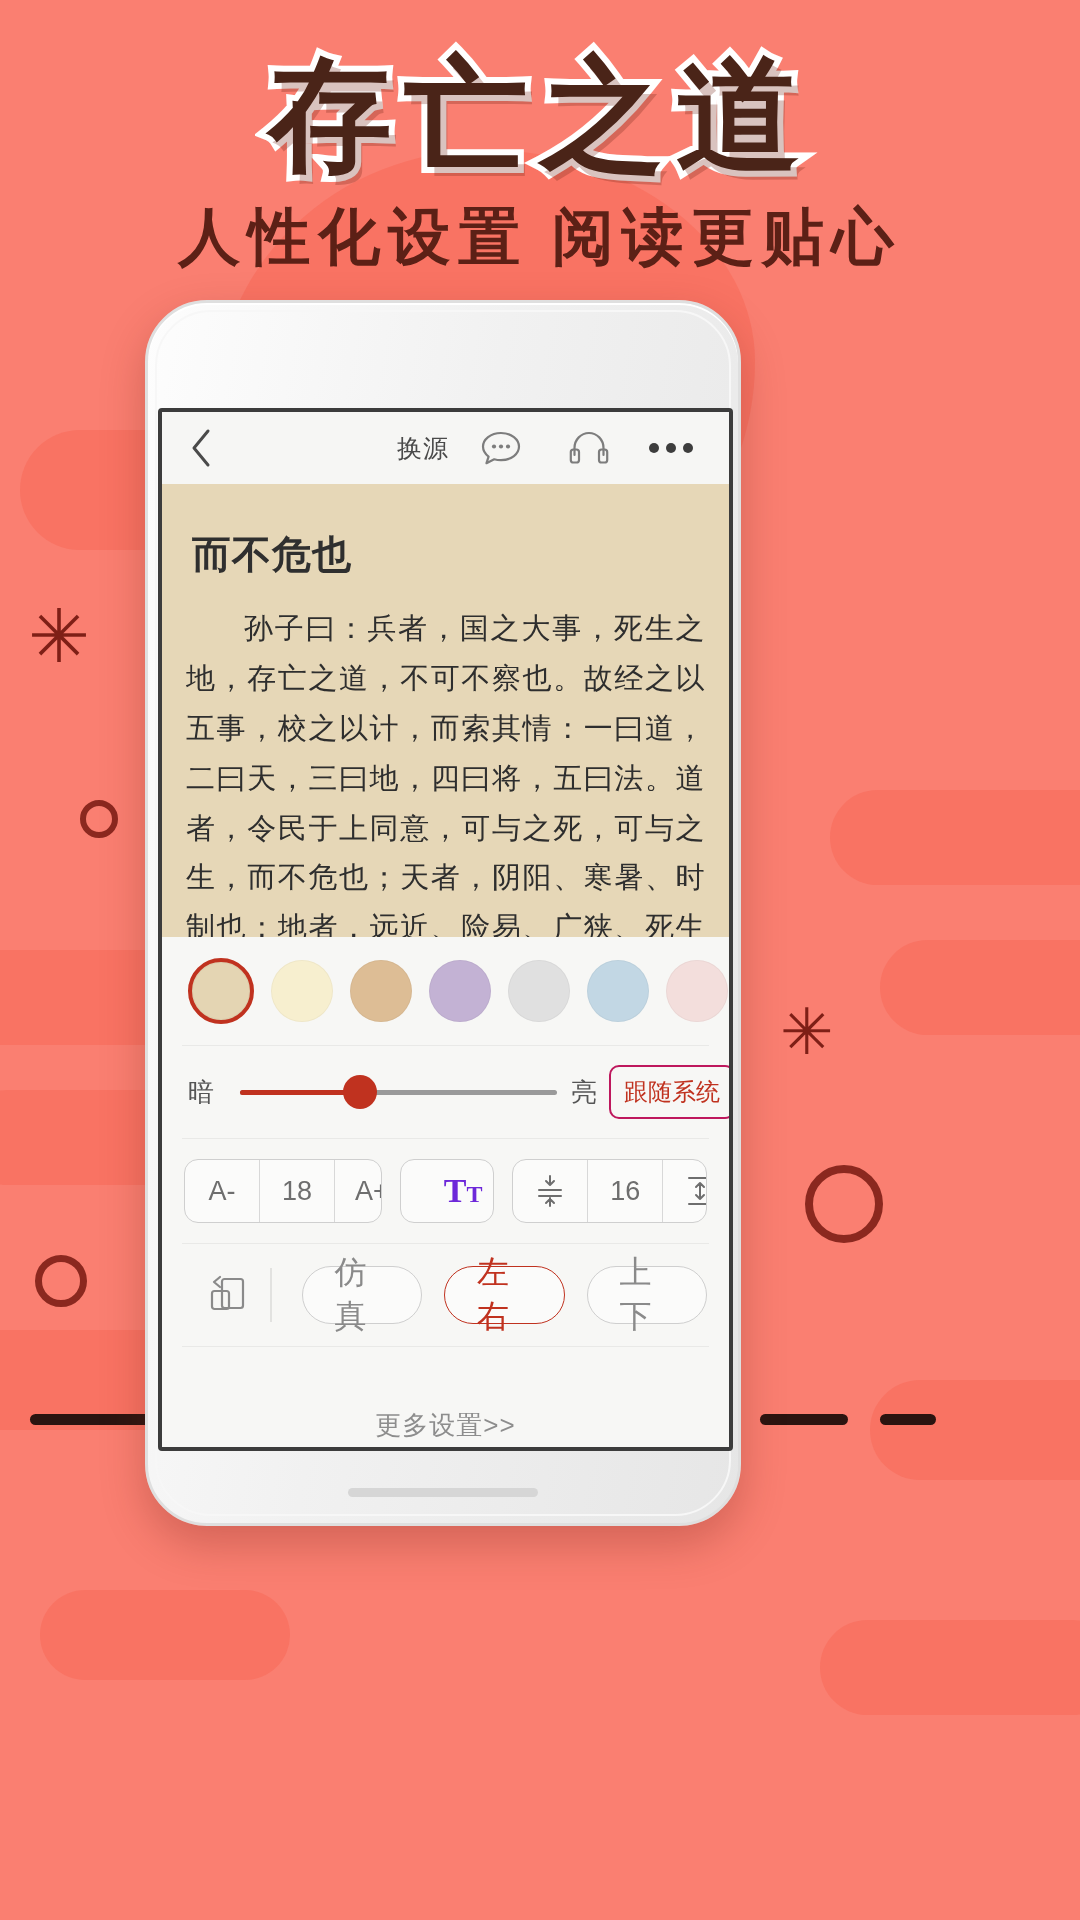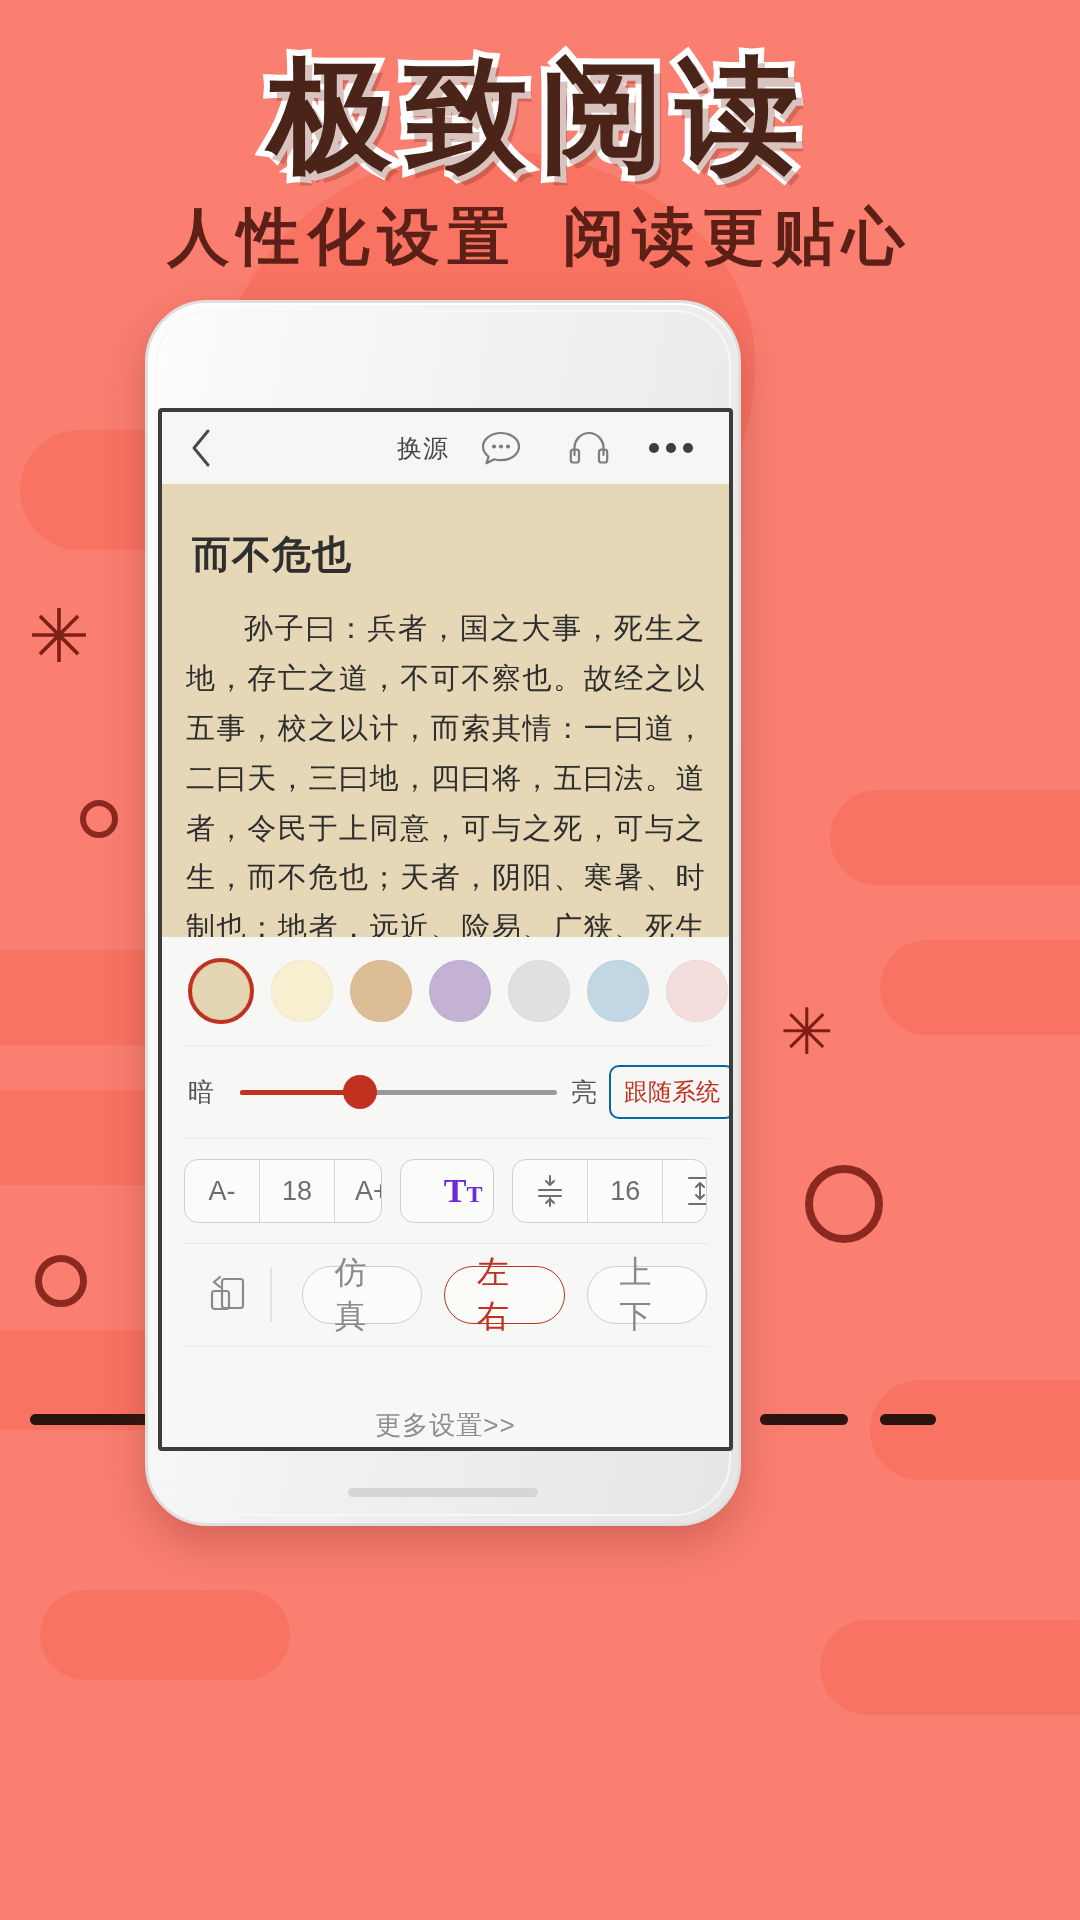--- a/index.html
+++ b/index.html
@@ -43,21 +43,21 @@
     font-family:"DejaVu Sans","Liberation Sans",sans-serif;
     font-weight:700;font-size:124px;letter-spacing:12px;
     color:#4a2418;
     -webkit-text-stroke:12px #ffffff;
     paint-order:stroke fill;
     text-shadow:7px 9px 0 rgba(120,40,25,.28);
     white-space:nowrap;
   }
   .subline{
     position:absolute;left:0;right:0;top:195px;text-align:center;
-    font-family:Liberation Mono, monospace;
+    font-family:Liberation Serif, serif;
     font-weight:700;font-size:62px;letter-spacing:8px;
     color:#5c2016;white-space:nowrap;
   }
 
   
   .phone{
     position:absolute;left:145px;top:300px;width:590px;height:1220px;
     background:linear-gradient(100deg,#fdfdfd 0%,#f1f1f1 45%,#e6e6e6 100%);
     border-radius:62px;
     box-shadow:0 18px 44px rgba(120,35,25,.30), 0 2px 0 #ffffff inset;
@@ -124,21 +124,21 @@
     position:relative;flex:1 1 auto;height:34px;display:flex;align-items:center;
     margin:0 14px 0 6px;
   }
   .slider .track{position:absolute;left:0;right:0;height:5px;background:#9a9a9a;border-radius:3px;}
   .slider .fill{position:absolute;left:0;width:38%;height:5px;background:#c0321f;border-radius:3px;}
   .slider .knob{
     position:absolute;left:38%;width:34px;height:34px;margin-left:-17px;
     background:#c0321f;border-radius:50%;
   }
   .follow-btn{
-    flex:0 0 auto;border:2px solid #0369a1;color:#c0321f;border-radius:10px;
+    flex:0 0 auto;border:2px solid #be185d;color:#c0321f;border-radius:10px;
     font-size:24px;padding:9px 13px;white-space:nowrap;margin-right:-6px;
   }
 
   
   .font-row{height:104px;display:flex;align-items:center;padding:0 22px;gap:18px;}
   .seg{
     display:flex;align-items:stretch;border:1.5px solid #cfcfcf;border-radius:14px;
     overflow:hidden;height:62px;background:#fbfbfa;
   }
   .seg > div{
@@ -195,21 +195,21 @@
   <div class="deco-ring ring-3"></div>
 
   <div class="deco-star star-1">✳</div>
   <div class="deco-star star-2">✳</div>
 
   <div class="deco-dash dash-1"></div>
   <div class="deco-dash dash-2"></div>
   <div class="deco-dash dash-3"></div>
 </div>
 
-<div class="headline">极致阅读</div>
+<div class="headline">存亡之道</div>
 <div class="subline">人性化设置  阅读更贴心</div>
 
 <div class="phone">
   <div class="phone-inner-line"></div>
 
   <div class="screen">
 
     <div class="navbar">
       <div class="nav-back">
         <svg width="22" height="40" viewBox="0 0 22 40">

